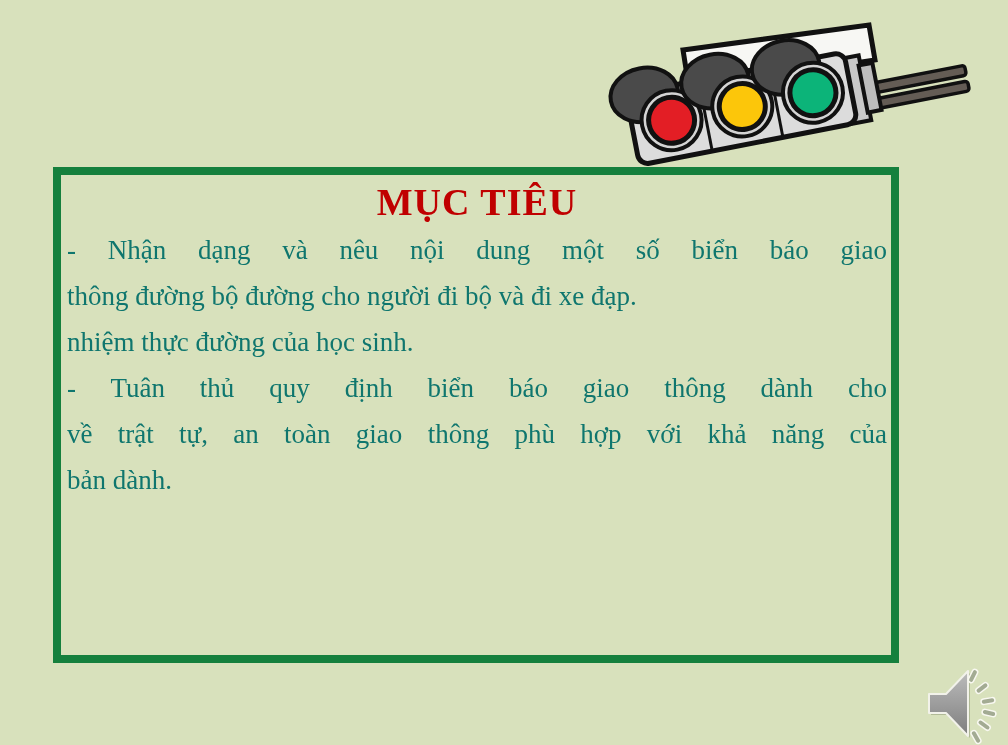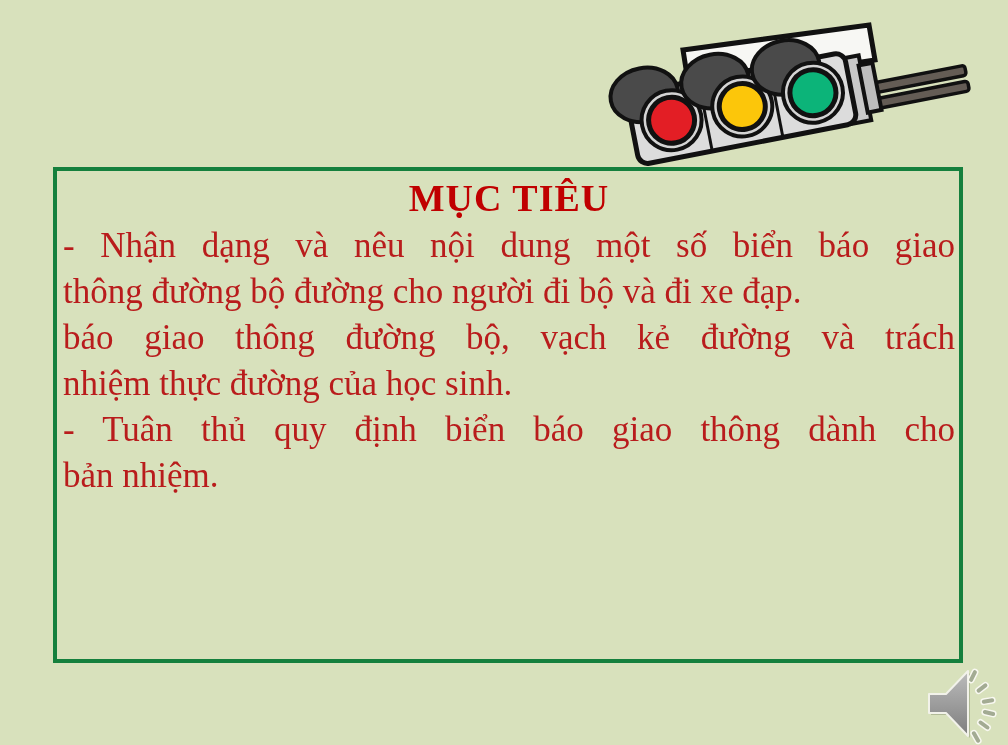--- a/index.html
+++ b/index.html
@@ -3,30 +3,30 @@
 <meta charset="utf-8">
 <style>
   html,body{margin:0;padding:0;}
   body{
     width:1008px;height:745px;position:relative;overflow:hidden;
     background:#d8e1bc;
     font-family:"Liberation Serif","DejaVu Serif",serif;
   }
   .slide{position:absolute;inset:0;}
   .objective-box{
-    position:absolute;left:53px;top:167px;width:910px;height:496px;
-    box-sizing:border-box;border:4px solid #15803d;
+    position:absolute;left:53px;top:167px;width:846px;height:496px;
+    box-sizing:border-box;border:8px solid #15803d;
     padding:2px 4px 0 6px;overflow:hidden;
   }
   .box-title{
     text-align:center;font-weight:bold;font-size:38px;line-height:50px;
     color:#c00000;letter-spacing:1px;
   }
   .body-line{
-    font-size:35px;line-height:46px;color:#b91c1c;
+    font-size:27px;line-height:46px;color:#0f766e;
     white-space:nowrap;overflow:hidden;
   }
   .body-line.just{
     white-space:normal;text-align:justify;text-align-last:justify;
     height:46px;
   }
   .svg-abs{position:absolute;}
   #traffic-light{left:595px;top:0;width:410px;height:168px;}
   #audio-icon{left:918px;top:658px;width:88px;height:87px;cursor:pointer;}
 </style>
@@ -61,24 +61,24 @@
       <ellipse cx="198" cy="76" rx="34" ry="27" fill="#4a4a4a" stroke="#111" stroke-width="4"></ellipse>
       <circle cx="220" cy="106" r="30" fill="#d4d4d4" stroke="#111" stroke-width="4"></circle>
       <circle cx="220" cy="106" r="23" stroke="#111" stroke-width="5" fill="#0cb479"></circle>
     </g>
   </svg>
 
   <div class="objective-box">
     <div class="box-title">MỤC TIÊU</div>
     <div class="body-line just">- Nhận dạng và nêu nội dung một số biển báo giao</div>
     <div class="body-line">thông đường bộ đường cho người đi bộ và đi xe đạp.</div>
-    <div class="body-line just">báo giao thông đường bộ, vạch kẻ đường và trách</div>
     <div class="body-line">nhiệm thực đường của học sinh.</div>
     <div class="body-line just">- Tuân thủ quy định biển báo giao thông dành cho</div>
-    <div class="body-line">bản nhiệm.</div>
+    <div class="body-line just">về trật tự, an toàn giao thông phù hợp với khả năng của</div>
+    <div class="body-line">bản dành.</div>
   </div>
 
   <svg id="audio-icon" class="svg-abs" viewBox="0 0 88 87">
     <defs>
       <linearGradient id="sg" x1="0" y1="0" x2="0" y2="1">
         <stop offset="0" stop-color="#bcbcbc"></stop>
         <stop offset="1" stop-color="#7e7e7e"></stop>
       </linearGradient>
     </defs>
 

